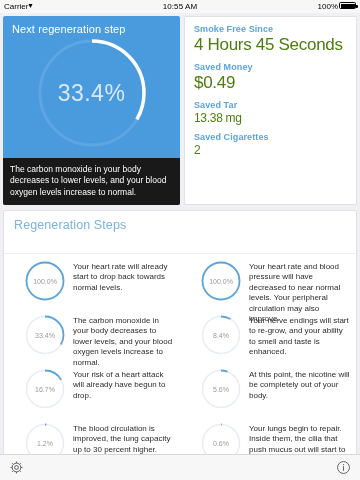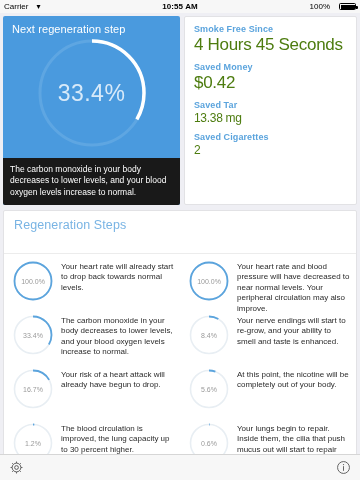--- a/index.html
+++ b/index.html
@@ -11,23 +11,23 @@
   }
 
   
   .statusbar {
     height: 13px;
     display: flex; align-items: center;
     padding: 0 4px;
     font-size: 8px; color: #000;
     background: #f7f7f7;
   }
-  .sb-left, .sb-right { display: flex; align-items: center; gap: 8px; flex: 1; }
+  .sb-left, .sb-right { display: flex; gap: 0; flex: 1; }
   .sb-right { justify-content: flex-end; }
-  .sb-center { font-weight: bold; letter-spacing: .1px; }
+  .sb-center { font-weight: normal; letter-spacing: .1px; }
   .wifi-icon { font-size: 8px; line-height: 1; }
   .batt {
     width: 17px; height: 7px;
     border: 1px solid #000; border-radius: 1.5px;
     position: relative; margin-left: 1px;
   }
   .batt::after {
     content: ""; position: absolute; right: -2.5px; top: 2px;
     width: 1.5px; height: 3px; background: #000; border-radius: 0 1px 1px 0;
   }
@@ -117,21 +117,21 @@
     border-bottom: 1px solid #ececec;
   }
   .steps-grid {
     display: flex;
     flex-wrap: wrap;
   }
   .step-item {
     width: 50%;
     display: flex;
     align-items: flex-start;
-    padding: 6px 6px 6px 8px;
+    padding: 6px 6px 6px 20px;
     height: 54px;
   }
   .step-ring {
     position: relative;
     flex: 0 0 auto;
     width: 42px; height: 42px;
     margin-right: 7px;
   }
   .step-ring svg { display: block; }
   .step-pct {
@@ -189,21 +189,21 @@
     <div class="caption-bar">The carbon monoxide in your body decreases to lower levels, and your blood oxygen levels increase to normal.</div>
   </div>
 
   <div class="stats-card">
     <div>
       <div class="stat-label">Smoke Free Since</div>
       <div class="stat-value">4 Hours 45 Seconds</div>
     </div>
     <div>
       <div class="stat-label">Saved Money</div>
-      <div class="stat-value">$0.42</div>
+      <div class="stat-value">$0.49</div>
     </div>
     <div>
       <div class="stat-label">Saved Tar</div>
       <div class="stat-value small">13.38 mg</div>
     </div>
     <div>
       <div class="stat-label">Saved Cigarettes</div>
       <div class="stat-value small">2</div>
     </div>
   </div>

